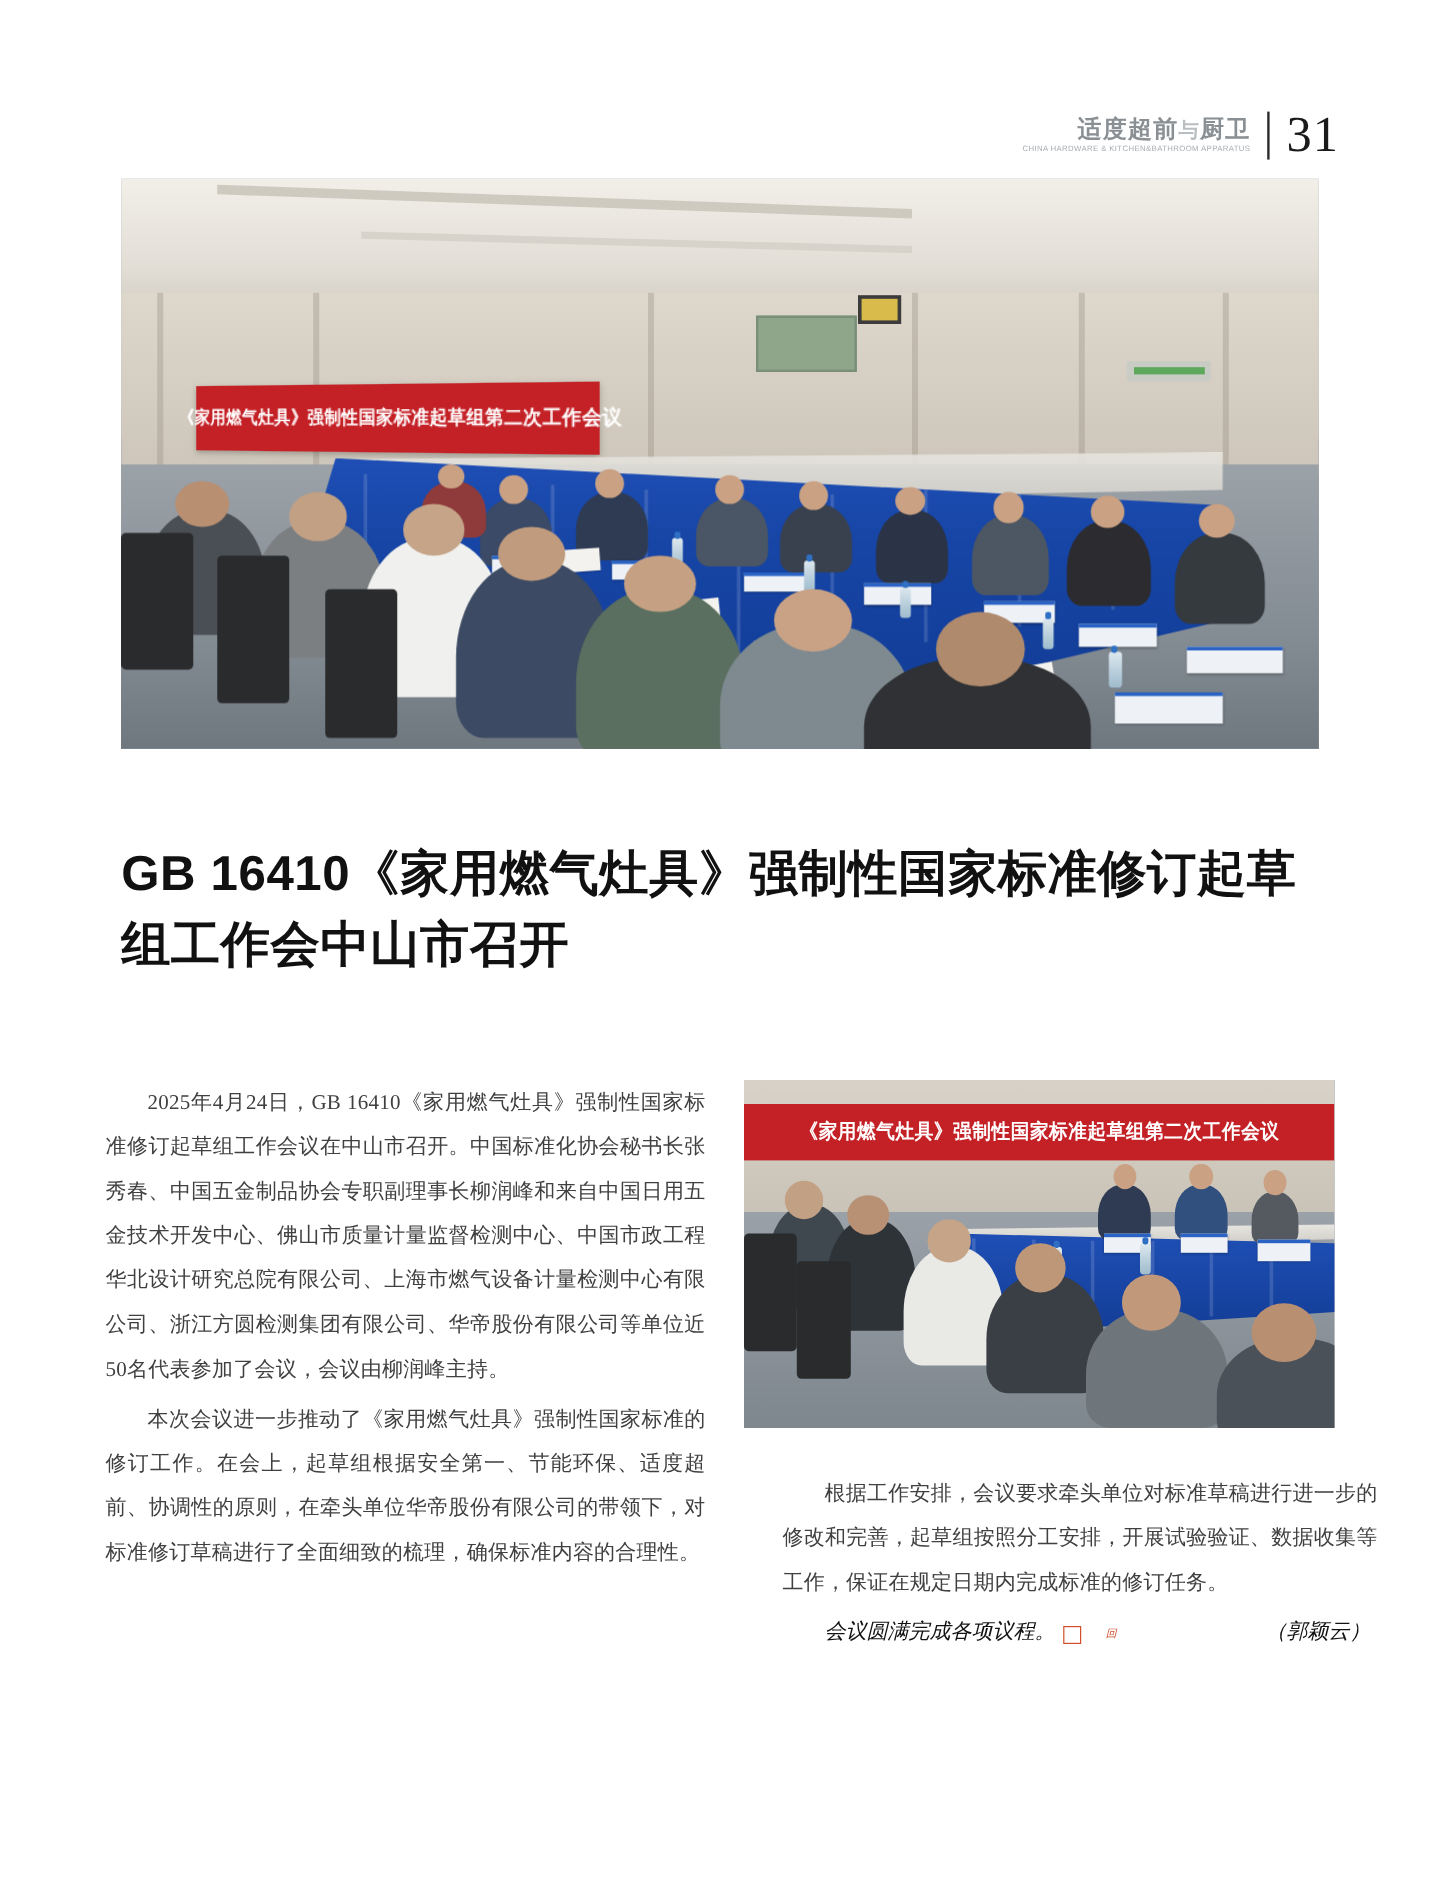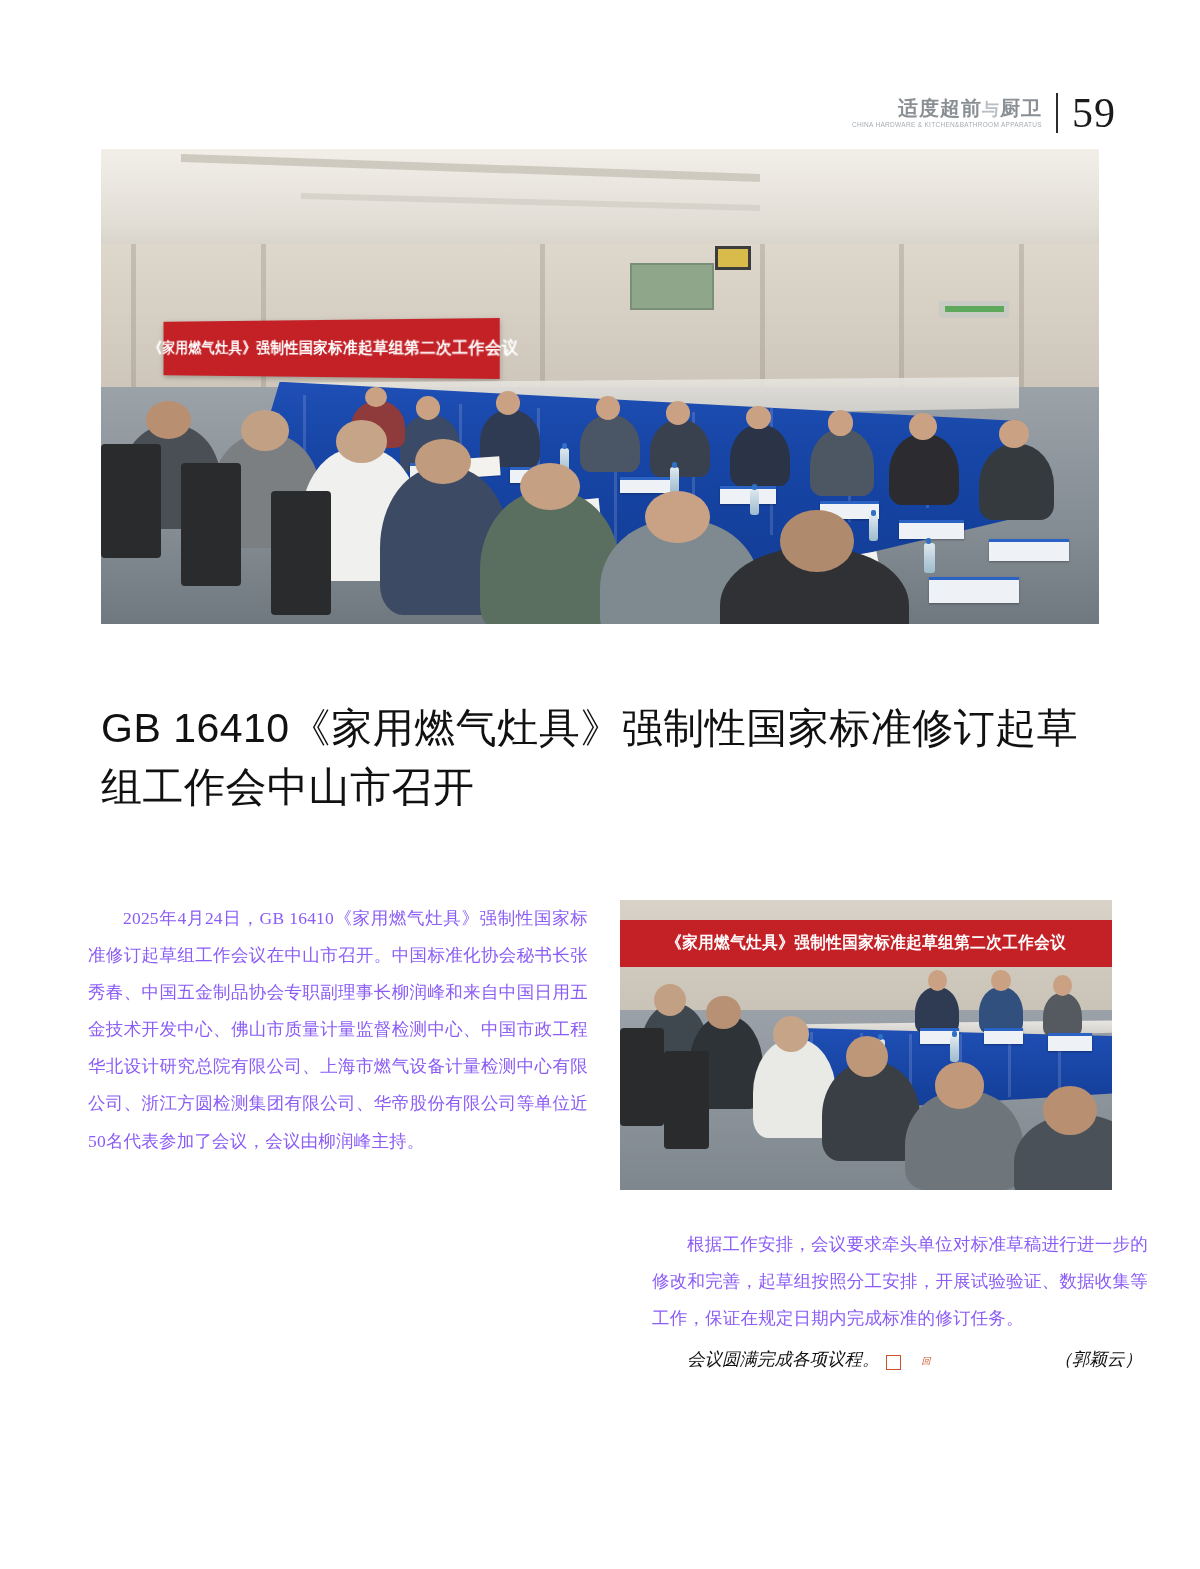--- a/index.html
+++ b/index.html
@@ -240,21 +240,21 @@
     border-radius: 4px;
   }
 
   
   .article-title {
     position: absolute;
     left: 101px;
     top: 672px;
     width: 1010px;
     font-family: "Liberation Sans", sans-serif;
-    font-weight: normal;
+    font-weight: bold;
     font-size: 41px;
     line-height: 1.42;
     letter-spacing: 0.5px;
     color: #111;
   }
 
   
   .col-left {
     position: absolute;
     left: 88px;
@@ -267,21 +267,21 @@
     top: 1226px;
     width: 496px;
   }
   p.body {
     margin: 0 0 4px 0;
     font-family: "Liberation Serif", "DejaVu Serif", serif;
     font-size: 17.5px;
     line-height: 2.12;
     text-align: justify;
     text-indent: 2em;
-    color: #8b5cf6;
+    color: #404040;
     letter-spacing: 0.2px;
   }
   .sign-line {
     position: relative;
     font-family: "Liberation Serif", serif;
     font-size: 17.5px;
     line-height: 2.12;
     color: #121212;
     text-indent: 2em;
     font-style: italic;
@@ -361,21 +361,21 @@
 <body>
 
 <div class="page-header">
   <div class="masthead">
     <div class="masthead-cn">
       <span>适度超前</span><span class="sep">与</span><span>厨卫</span>
     </div>
     <div class="masthead-en">CHINA HARDWARE &amp; KITCHEN&amp;BATHROOM APPARATUS</div>
   </div>
   <div class="header-rule"></div>
-  <div class="page-number">59</div>
+  <div class="page-number">31</div>
 </div>
 
 <div class="hero-photo">
   <div class="photo-room">
     <div class="ceiling"></div>
     <div class="backwall"></div>
     <div class="wall-panel" style="left:3%"></div>
     <div class="wall-panel" style="left:16%"></div>
     <div class="wall-panel" style="left:44%"></div>
     <div class="wall-panel" style="left:66%"></div>
@@ -462,20 +462,21 @@
     <div class="chair" style="left:0%;top:62%;width:6%;height:24%"></div>
     <div class="chair" style="left:8%;top:66%;width:6%;height:26%"></div>
     <div class="chair" style="left:17%;top:72%;width:6%;height:26%"></div>
   </div>
 </div>
 
 <h1 class="article-title">GB 16410《家用燃气灶具》强制性国家标准修订起草组工作会中山市召开</h1>
 
 <div class="col-left">
   <p class="body">2025年4月24日，GB 16410《家用燃气灶具》强制性国家标准修订起草组工作会议在中山市召开。中国标准化协会秘书长张秀春、中国五金制品协会专职副理事长柳润峰和来自中国日用五金技术开发中心、佛山市质量计量监督检测中心、中国市政工程华北设计研究总院有限公司、上海市燃气设备计量检测中心有限公司、浙江方圆检测集团有限公司、华帝股份有限公司等单位近50名代表参加了会议，会议由柳润峰主持。</p>
+  <p class="body">本次会议进一步推动了《家用燃气灶具》强制性国家标准的修订工作。在会上，起草组根据安全第一、节能环保、适度超前、协调性的原则，在牵头单位华帝股份有限公司的带领下，对标准修订草稿进行了全面细致的梳理，确保标准内容的合理性。</p>
 </div>
 
 <div class="photo-2">
   <div class="p2-wall"></div>
   <div class="p2-banner">
     <span>《家用燃气灶具》强制性国家标准起草组第二次工作会议</span>
   </div>
   <div class="p2-floor"></div>
   <div class="p2-table-top"></div>
   <div class="p2-table">

